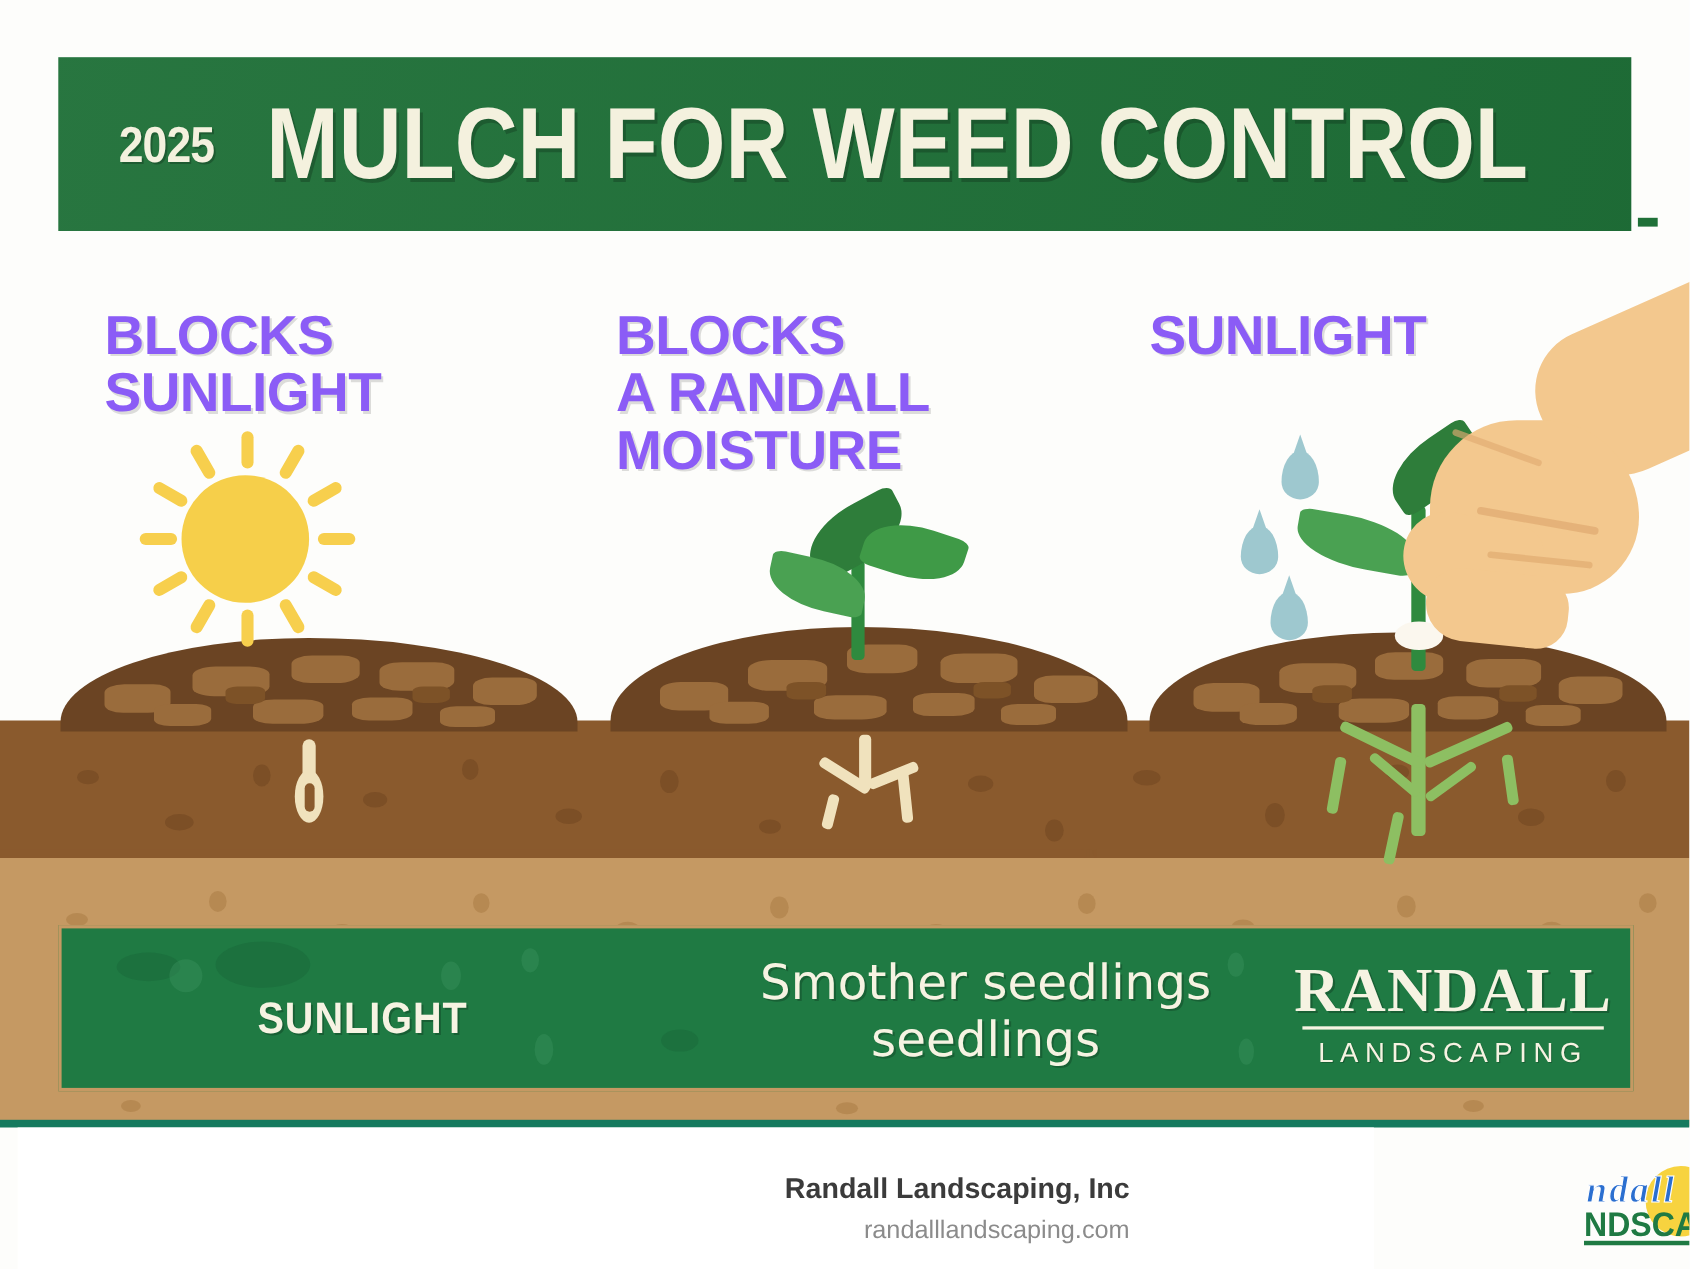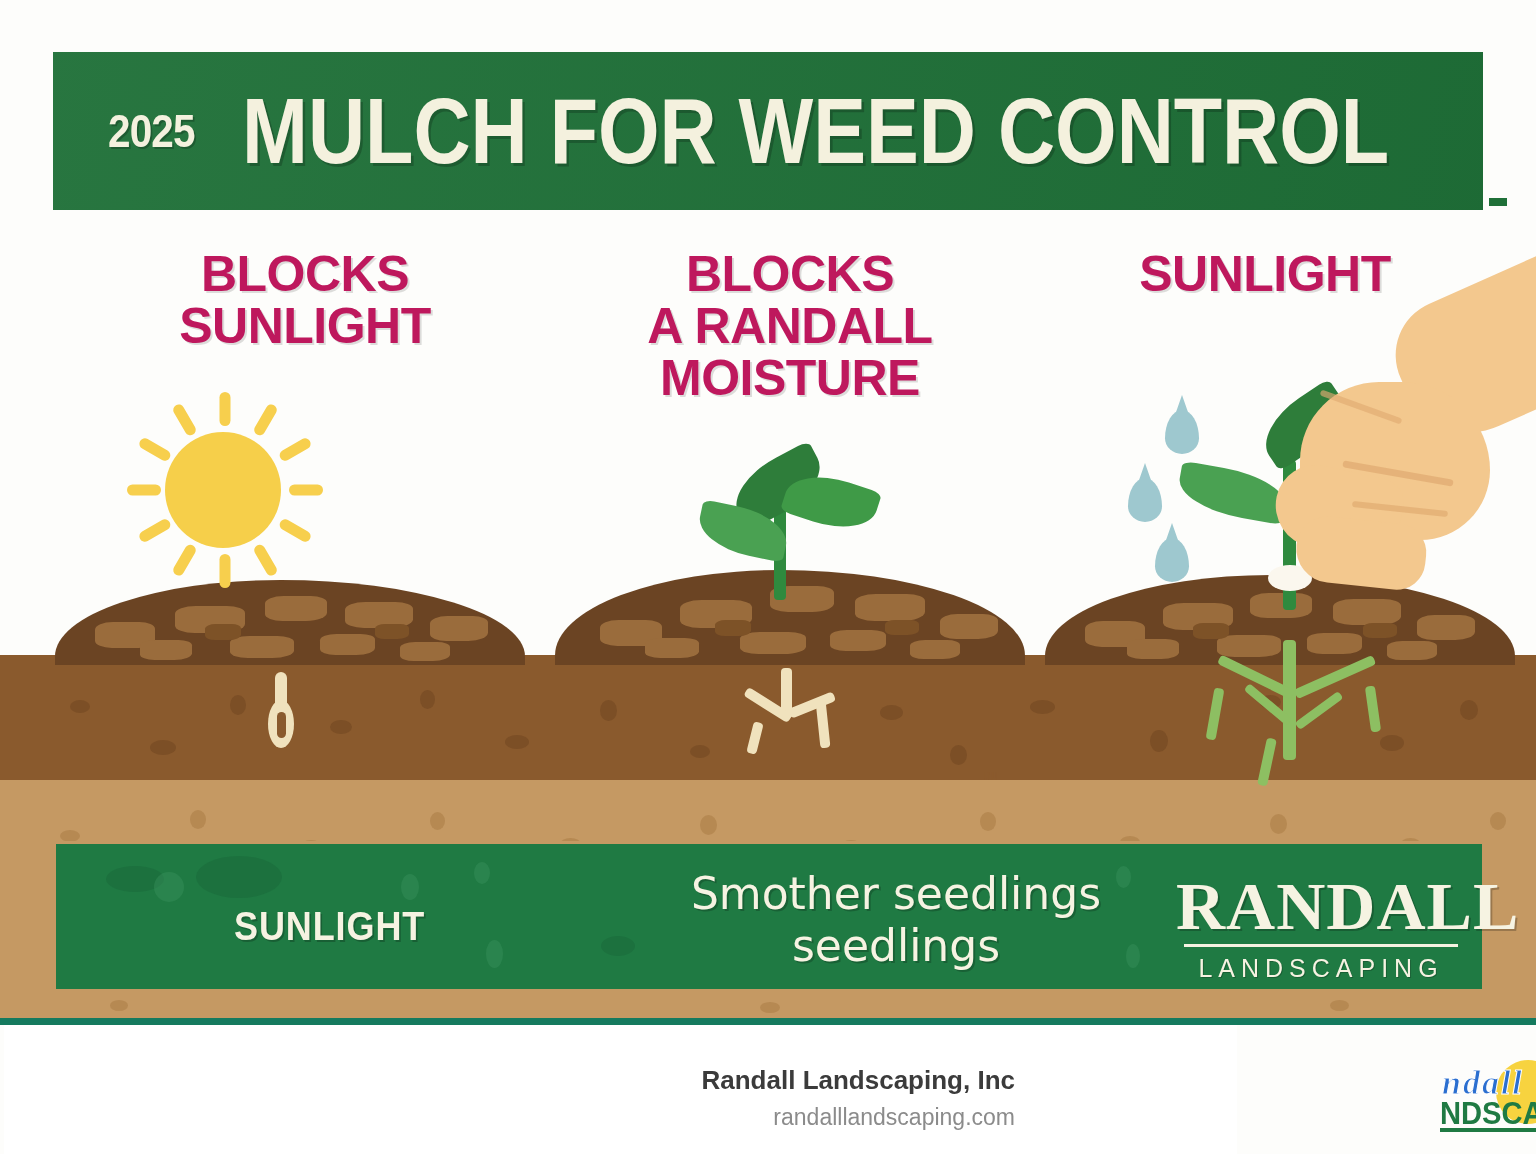--- a/index.html
+++ b/index.html
@@ -75,26 +75,27 @@
     text-shadow:3px 3px 0 rgba(0,0,0,.2);
     white-space:nowrap;
     line-height:1;
   }
   .banner-tick{
     position:absolute;left:1489px;top:198px;width:18px;height:8px;background:#1f7038;
   }
 
   
   .col-head{
-    position:absolute;text-align:center;
-    color:#be185d;
+    position:absolute;
+    color:#8b5cf6;
     font-size:50px;font-weight:bold;
     line-height:1.04;
     text-shadow:2px 2px 0 rgba(0,0,0,.13);
     letter-spacing:-.5px;
+    margin-top:31px;
   }
   #head-1{left:95px;top:248px;width:420px;}
   #head-2{left:560px;top:248px;width:460px;}
   #head-3{left:1045px;top:248px;width:440px;}
 
   
   .sun-wrap{position:absolute;left:110px;top:390px;width:230px;height:200px;}
   .sun-core{
     position:absolute;left:55px;top:42px;width:116px;height:116px;border-radius:50%;
     background:#f6cf4a;
@@ -158,33 +159,33 @@
     font-family:"DejaVu Sans", sans-serif;
     text-align:center;line-height:1.18;
     text-shadow:2px 2px 0 rgba(0,0,0,.2);
   }
   .logo{
     position:absolute;left:1120px;top:28px;width:290px;text-align:center;
     color:#f6f3e2;
   }
   .logo-main{
     font-family:"Liberation Serif","DejaVu Serif",serif;
-    font-size:68px;font-weight:bold;letter-spacing:1px;line-height:1;
+    font-size:57px;font-weight:bold;letter-spacing:1px;line-height:1;
     text-shadow:2px 2px 0 rgba(0,0,0,.22);
   }
   .logo-rule{height:3px;background:#f6f3e2;margin:4px 8px 7px 8px;}
   .logo-sub{
     font-family:"Liberation Sans", sans-serif;
     font-size:25px;letter-spacing:6px;font-weight:500;
     text-shadow:1px 1px 0 rgba(0,0,0,.22);
   }
 
   
   .footer{
-    position:absolute;left:4px;top:1025px;width:1233px;height:129px;background:#fff;text-decoration:underline;
+    position:absolute;left:16px;top:1025px;width:1233px;height:129px;background:#fff;text-decoration:underline;
   }
   .footer-text{position:absolute;right:222px;top:40px;text-align:right;}
   .footer-name{
     font-size:26px;font-weight:bold;color:#3b3b3b;
     font-family:"Liberation Sans", sans-serif;
   }
   .footer-url{
     font-size:23px;color:#8b8b8b;margin-top:8px;
     font-family:"Liberation Sans", sans-serif;
   }

